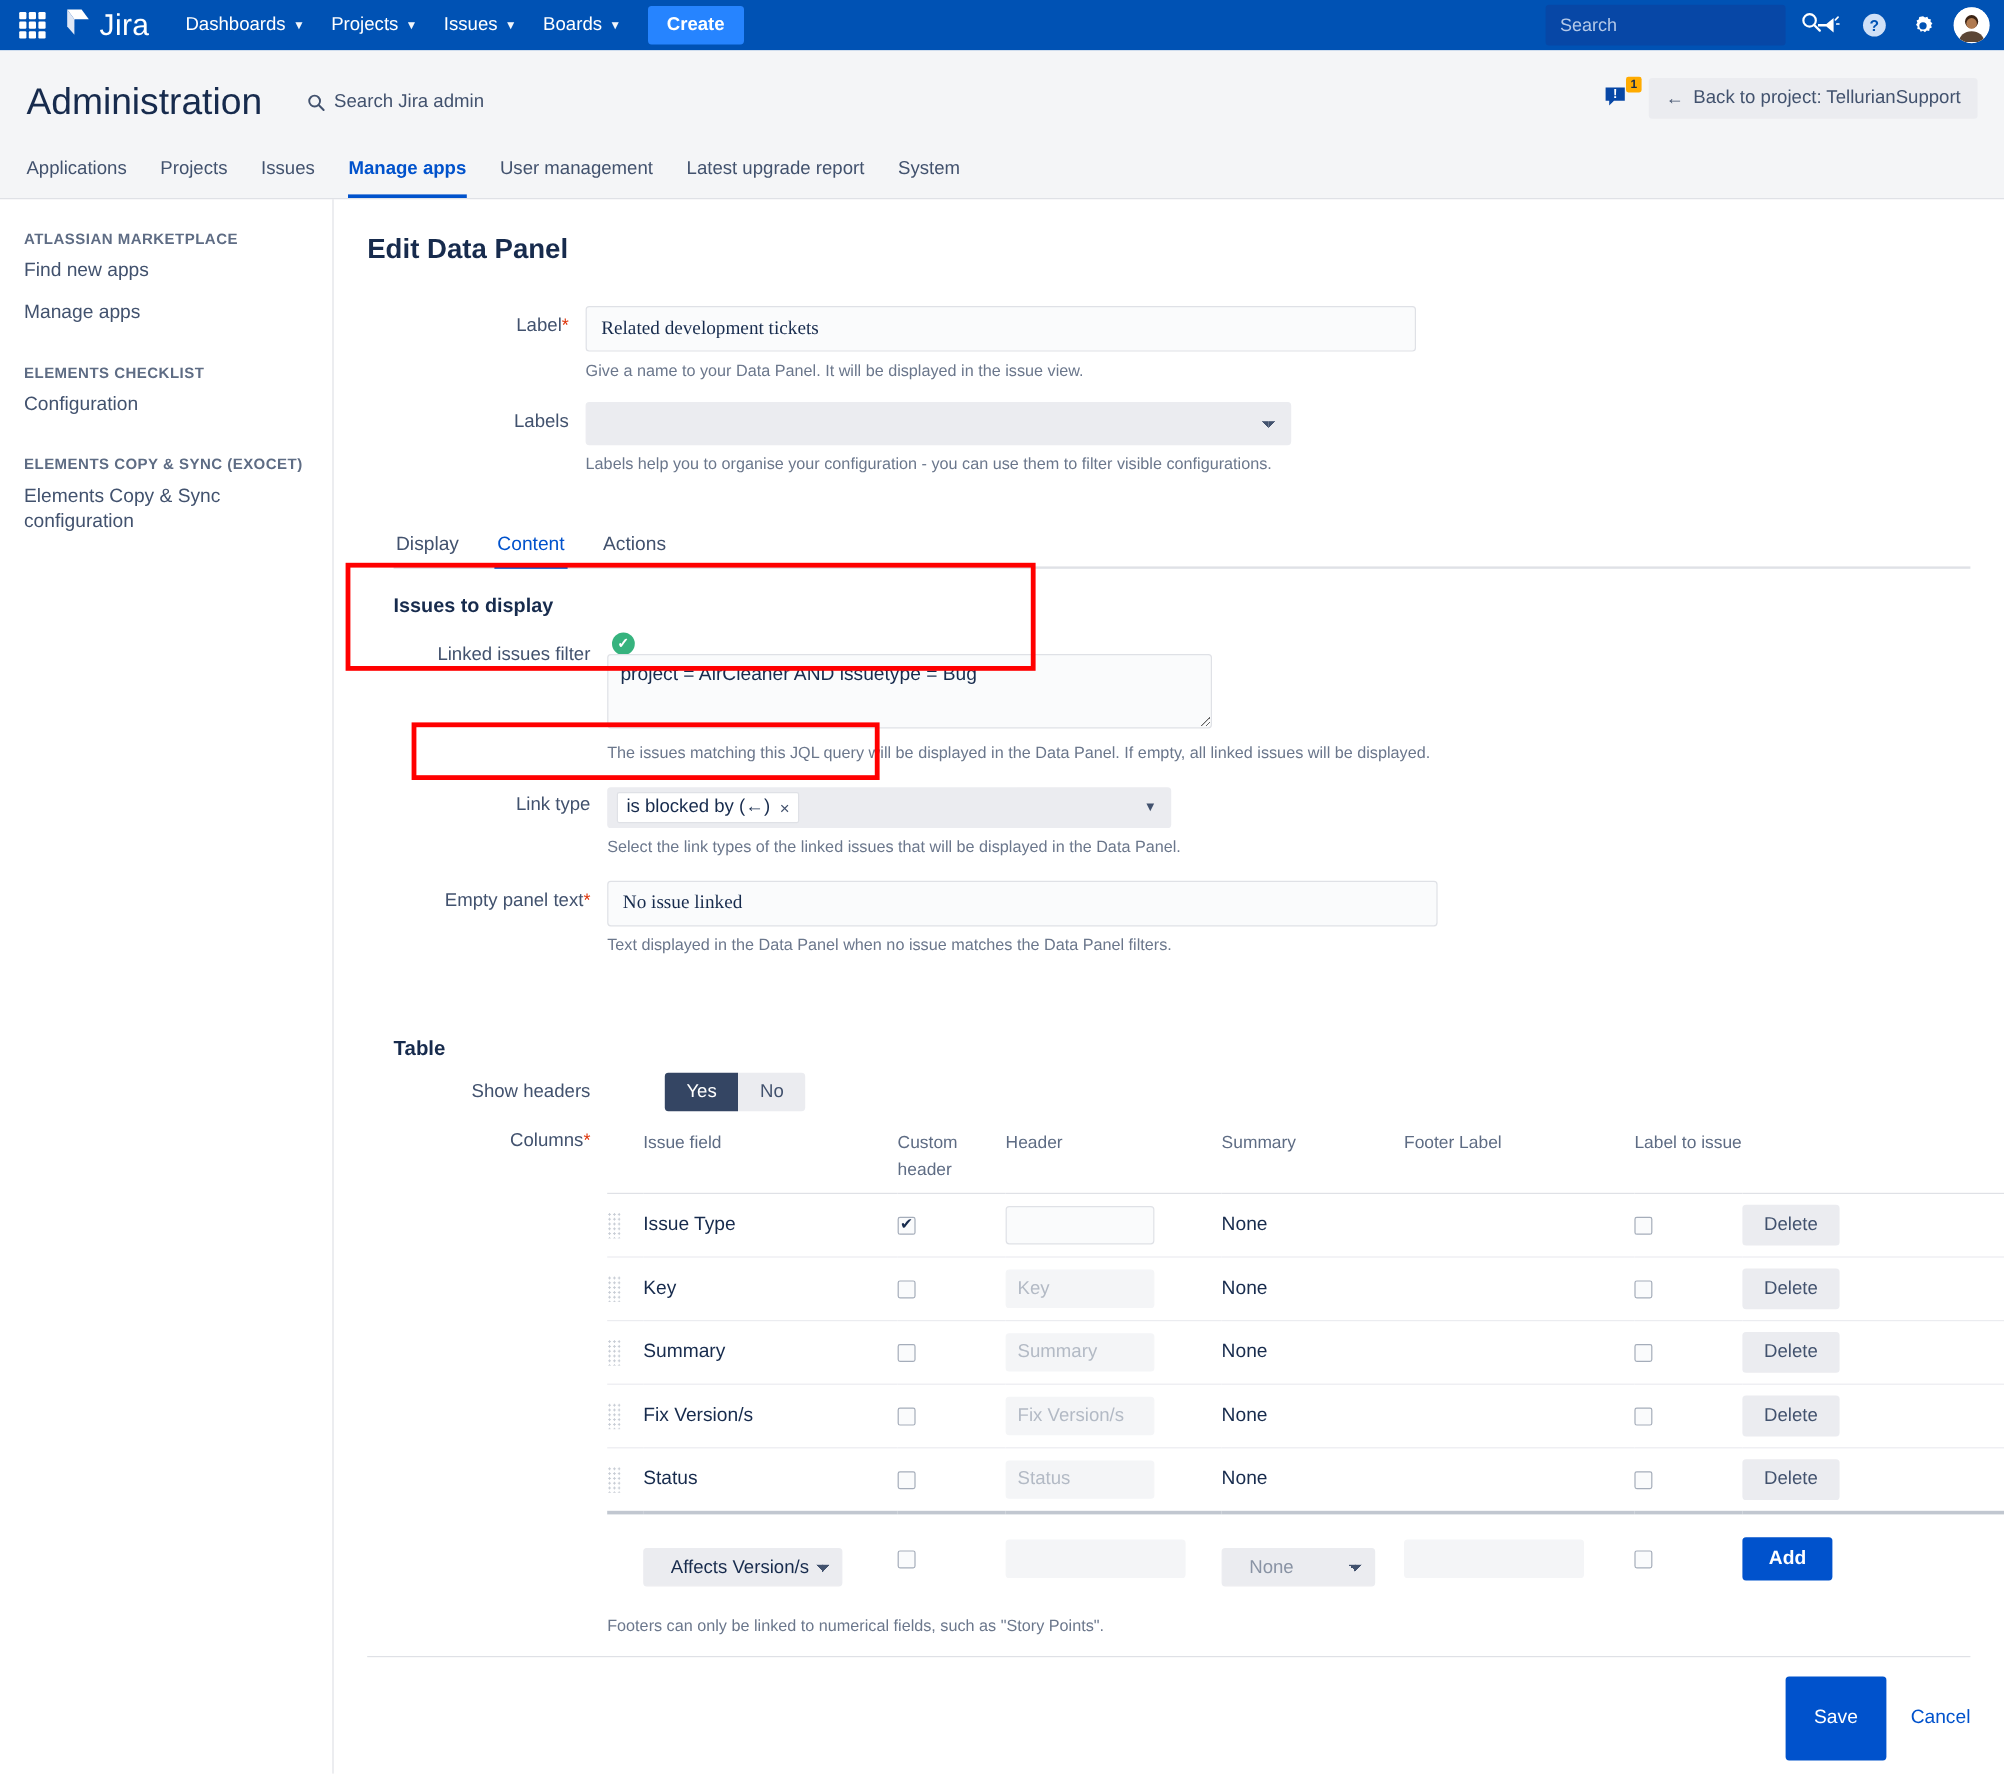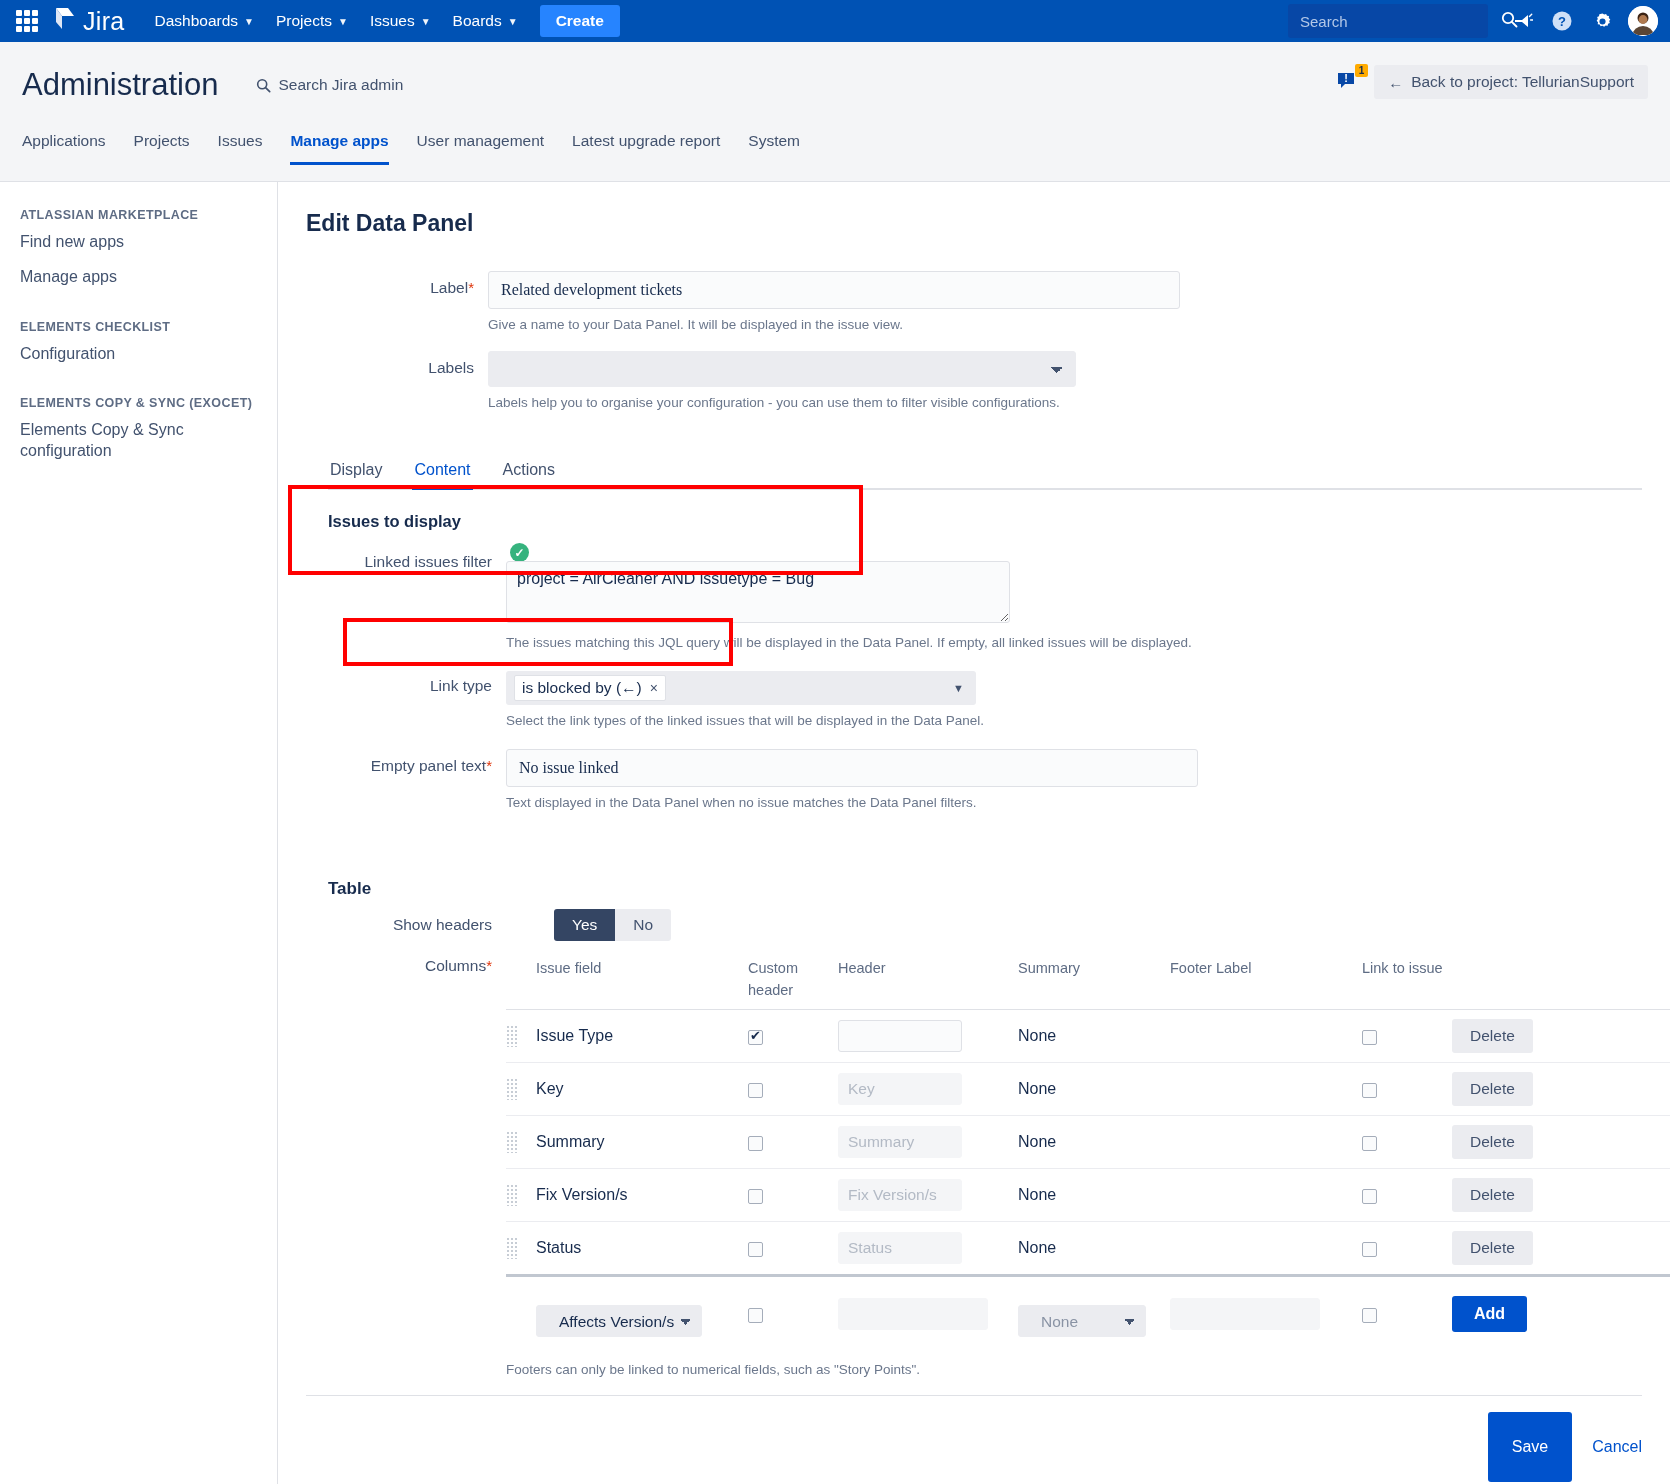--- a/index.html
+++ b/index.html
@@ -80,21 +80,21 @@
   .avatar {
     width: 30px; height: 30px; border-radius: 50%;
     background: #ffffff; margin-left: 6px;
     display: flex; align-items: center; justify-content: center;
     overflow: hidden; cursor: pointer;
   }
 
   
   .adminheader {
     background: #f4f5f7;
-    padding: 26px 0 16px 0;
+    padding: 26px 0 0 0;
     position: relative;
     border-bottom: 1px solid #dfe1e6;
   }
   .adminheader-row {
     display: flex; align-items: center;
     padding: 0 22px;
   }
   .admin-title {
     font-size: 31px; color: #172b4d; font-weight: normal;
     margin: 0 38px 0 0; line-height: 1.1;
@@ -591,21 +591,21 @@
       <div class="fctrl">
         <table class="cols-table">
           <thead>
             <tr>
               <th style="width:30px;"></th>
               <th style="width:212px;">Issue field</th>
               <th style="width:90px;">Custom header</th>
               <th style="width:180px;">Header</th>
               <th style="width:152px;">Summary</th>
               <th style="width:192px;">Footer Label</th>
-              <th style="width:90px;">Link to issue</th>
+              <th style="width:90px;">Label to issue</th>
               <th></th>
             </tr>
           </thead>
           <tbody>
 
             <tr>
               <td>
                   <div class="grip"></div>
                 </td>
               <td class="fieldname">Issue Type</td>

